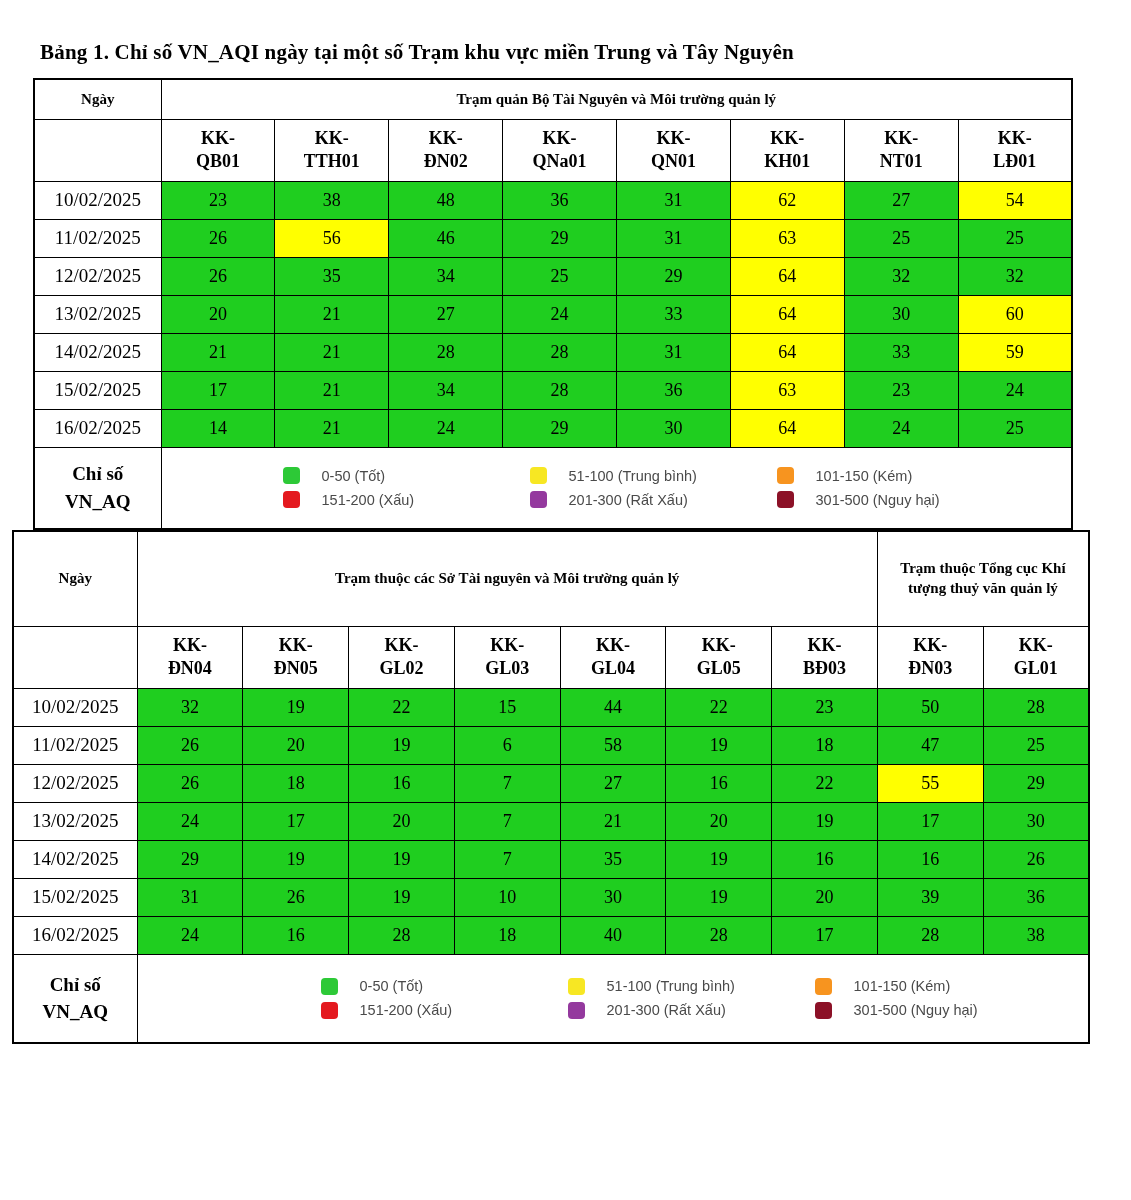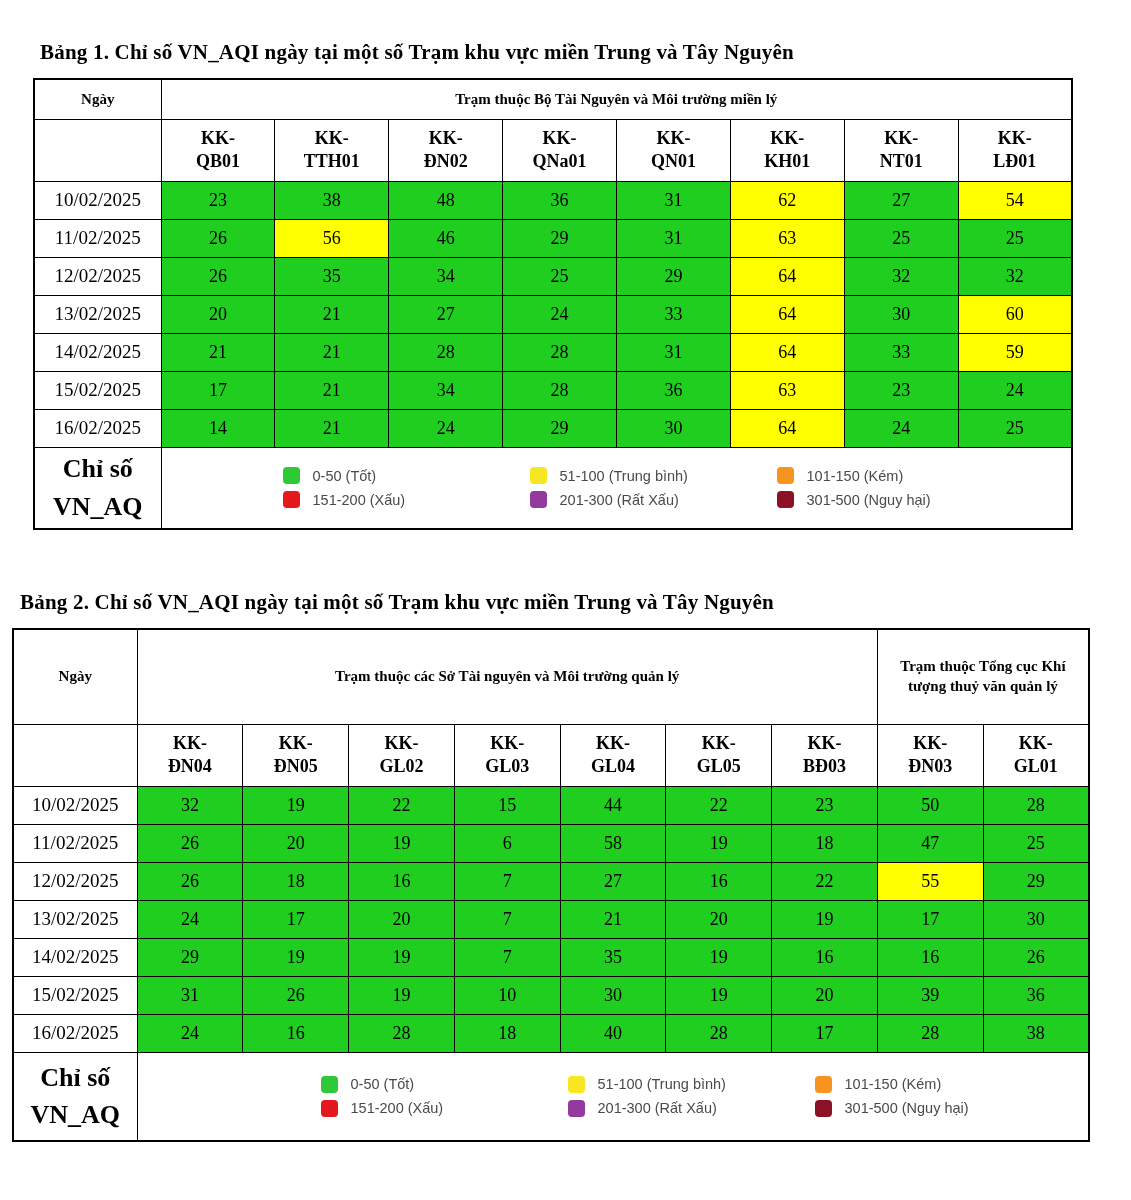--- a/index.html
+++ b/index.html
@@ -66,37 +66,37 @@
     font-size: 19px;
     background: #fff;
     white-space: nowrap;
   }
   td.val-cell { font-size: 18px; }
   td.aqi-good     { background: var(--aqi-good, #1fce1f); }
   td.aqi-moderate { background: var(--aqi-moderate, #ffff00); }
 
   td.legend-label-cell {
     font-weight: bold;
-    font-size: 26px;
+    font-size: 19px;
     line-height: 1.45;
     background: #fff;
   }
   td.legend-cell { text-align: left; background: #fff; }
   .legend-grid {
     display: grid;
     grid-template-columns: 247px 247px auto;
     row-gap: 7px;
     align-items: center;
   }
   .t1 .legend-grid { padding-left: 118px; }
   .t2 .legend-grid { padding-left: 180px; }
   .legend-item {
     display: flex;
     align-items: center;
-    gap: 13px;
+    gap: 22px;
     font-family: "Liberation Sans", sans-serif;
     font-size: 14.5px;
     color: #4a4a4a;
     white-space: nowrap;
   }
   .legend-swatch {
     width: 17px;
     height: 17px;
     border-radius: 4px;
     flex: 0 0 auto;
@@ -118,21 +118,21 @@
         <col>
         <col>
         <col>
         <col>
         <col>
       </colgroup>
     <thead>
       <tr class="group-row">
         <td class="date-header">Ngày</td>
 
-      <th class="group-header" colspan="8">Trạm thuộc Bộ Tài Nguyên và Môi trường miền lý</th>
+      <th class="group-header" colspan="8">Trạm quản Bộ Tài Nguyên và Môi trường quản lý</th>
         </tr>
       <tr class="station-row">
         <td class="date-header"></td>
 
       <th class="station-header">
             <div>KK-</div>
             <div>QB01</div>
           </th>
           <th class="station-header">
             <div>KK-</div>
@@ -274,21 +274,20 @@
               <div class="legend-item">
                 <span class="legend-swatch" style="background: rgb(140, 17, 39);"></span>
                 <span>301-500 (Nguy hại)</span>
               </div>
             </div>
         </td>
       </tr>
     </tbody>
   </table>
 
-  <div class="page-title title-2">Bảng 2. Chỉ số VN_AQI ngày tại một số Trạm khu vực miền Trung và Tây Nguyên</div>
 
   <table class="aqi-table t2">
     <colgroup>
         <col style="width: 124px;">
         <col>
         <col>
         <col>
         <col>
         <col>
         <col>

